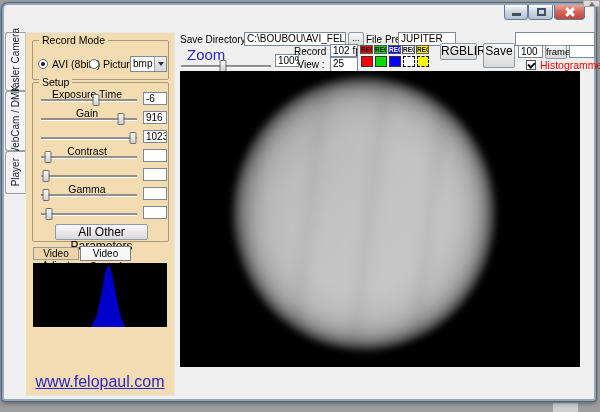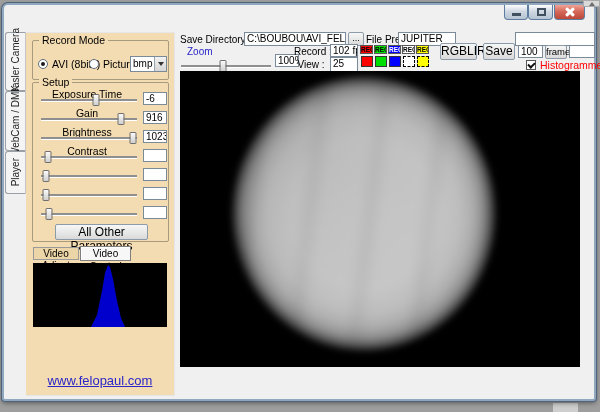--- a/index.html
+++ b/index.html
@@ -57,36 +57,36 @@
   .all-params-btn { position:absolute; left:22px; top:141px; width:93px; height:16px; line-height:14px; }
 
   .vtab { position:absolute; font-size:10px; text-align:center; }
   .vtab-adjust { left:7px; top:214px; width:46px; height:13px; line-height:12px; background:#ecd5a6; border:1px solid #9a9a9a; }
   .vtab-control { left:54px; top:213px; width:51px; height:15px; line-height:13px; background:#f7f7f7; border:1px solid #7e7e7e; box-shadow:1px 1px 0 #fff inset; }
 
   .histogram { position:absolute; left:7px; top:230px; width:134px; height:64px; background:#000; }
   .histogram svg { display:block; width:100%; height:100%; }
   .histogram polygon { fill:#0000cc; }
 
-  .site-link { position:absolute; left:0; top:340px; width:100%; text-align:center; color:#2a26c8; text-decoration:underline; font-size:13px; }
+  .site-link { position:absolute; left:0; top:340px; width:100%; text-align:center; color:#2a26c8; text-decoration:underline; font-size:16px; }
 
   
   .tb-label { position:absolute; font-size:10px; white-space:nowrap; }
   .field { position:absolute; background:#fff; border:1px solid #7b8a99; font-size:10px; line-height:11px; padding:0 2px; white-space:nowrap; overflow:hidden; }
   .browse-btn { position:absolute; left:344px; top:27px; width:16px; height:14px; line-height:11px; font-size:9px; }
-  .zoom-link { position:absolute; left:183px; top:41px; color:#2a26c8; font-size:10px; }
+  .zoom-link { position:absolute; left:183px; top:41px; color:#2a26c8; font-size:15px; }
   .zoom-slider { position:absolute; left:177px; top:55px; width:90px; height:12px; }
   .zoom-slider .track { left:0; top:5px; width:90px; }
   .rec-s { position:absolute; top:40px; width:13px; height:9px; border:1px solid #555; font-size:6.5px; font-weight:bold; line-height:7px; text-align:center; overflow:hidden; }
   .rec-l { position:absolute; top:51px; width:12px; height:11px; border:1px solid #333; }
   .c-red { background:#ff0000; } .c-green { background:#00dd00; } .c-blue { background:#0000ff; color:#fff; }
   .c-white { background:#ffffff; } .c-yellow { background:#ffff00; }
   .dashed { border:1px dashed #000; }
   .rgblir-btn { position:absolute; left:436px; top:38px; width:37px; height:17px; line-height:15px; }
-  .save-btn { position:absolute; left:479px; top:38px; width:32px; height:17px; line-height:15px; }
+  .save-btn { position:absolute; left:479px; top:38px; width:32px; height:25px; line-height:15px; }
   .frame-btn { position:absolute; left:541px; top:40px; width:22px; height:14px; line-height:12px; font-size:9.5px; }
   .cbx { position:absolute; left:522px; top:55px; width:10px; height:10px; background:#fff; border:1px solid #555; }
   .cbx::after { content:""; position:absolute; left:1px; top:1px; width:5px; height:3px; border-left:2px solid #111; border-bottom:2px solid #111; transform:rotate(-45deg); }
   .histo-label { position:absolute; left:536px; top:54px; color:#ff0000; font-size:10.5px; }
 
   
   .video-area { position:absolute; left:176px; top:66px; width:400px; height:296px; background:#000; overflow:hidden; }
   .planet { position:absolute; left:51px; top:4px; width:266px; height:277px; border-radius:50%;
     background:radial-gradient(closest-side, #c9c9c9 0%, #c6c6c6 55%, #bdbdbd 72%, #adadad 82%, #8d8d8d 90%, #4f4f4f 96%, #0d0d0d 100%);
     filter:blur(3px); }
@@ -155,37 +155,37 @@
             <span class="thumb" style="left: 57%;"></span>
           </div>
         <div class="sval" style="top:9px;">-6</div>
 
         <div class="srow-label" style="top:24px;">Gain</div>
         <div class="track" style="top:35px;">
             <span class="thumb" style="left: 83%;"></span>
           </div>
         <div class="sval" style="top:28px;">916</div>
 
-        <div class="srow-label" style="top:43px;">Brightness</div>
         <div class="track" style="top:54px;">
             <span class="thumb" style="left: 96%;"></span>
           </div>
         <div class="sval" style="top:47px;">1023</div>
 
         <div class="srow-label" style="top:62px;">Contrast</div>
         <div class="track" style="top:73px;">
             <span class="thumb" style="left: 7%;"></span>
           </div>
         <div class="sval" style="top:66px;"></div>
 
         <div class="track" style="top:92px;">
             <span class="thumb" style="left: 5%;"></span>
           </div>
         <div class="sval" style="top:85px;"></div>
 
+        <div class="srow-label" style="top:100px;">Gamma</div>
         <div class="track" style="top:111px;">
             <span class="thumb" style="left: 5%;"></span>
           </div>
         <div class="sval" style="top:104px;"></div>
 
         <div class="track" style="top:130px;">
             <span class="thumb" style="left: 8%;"></span>
           </div>
         <div class="sval" style="top:123px;"></div>
 

